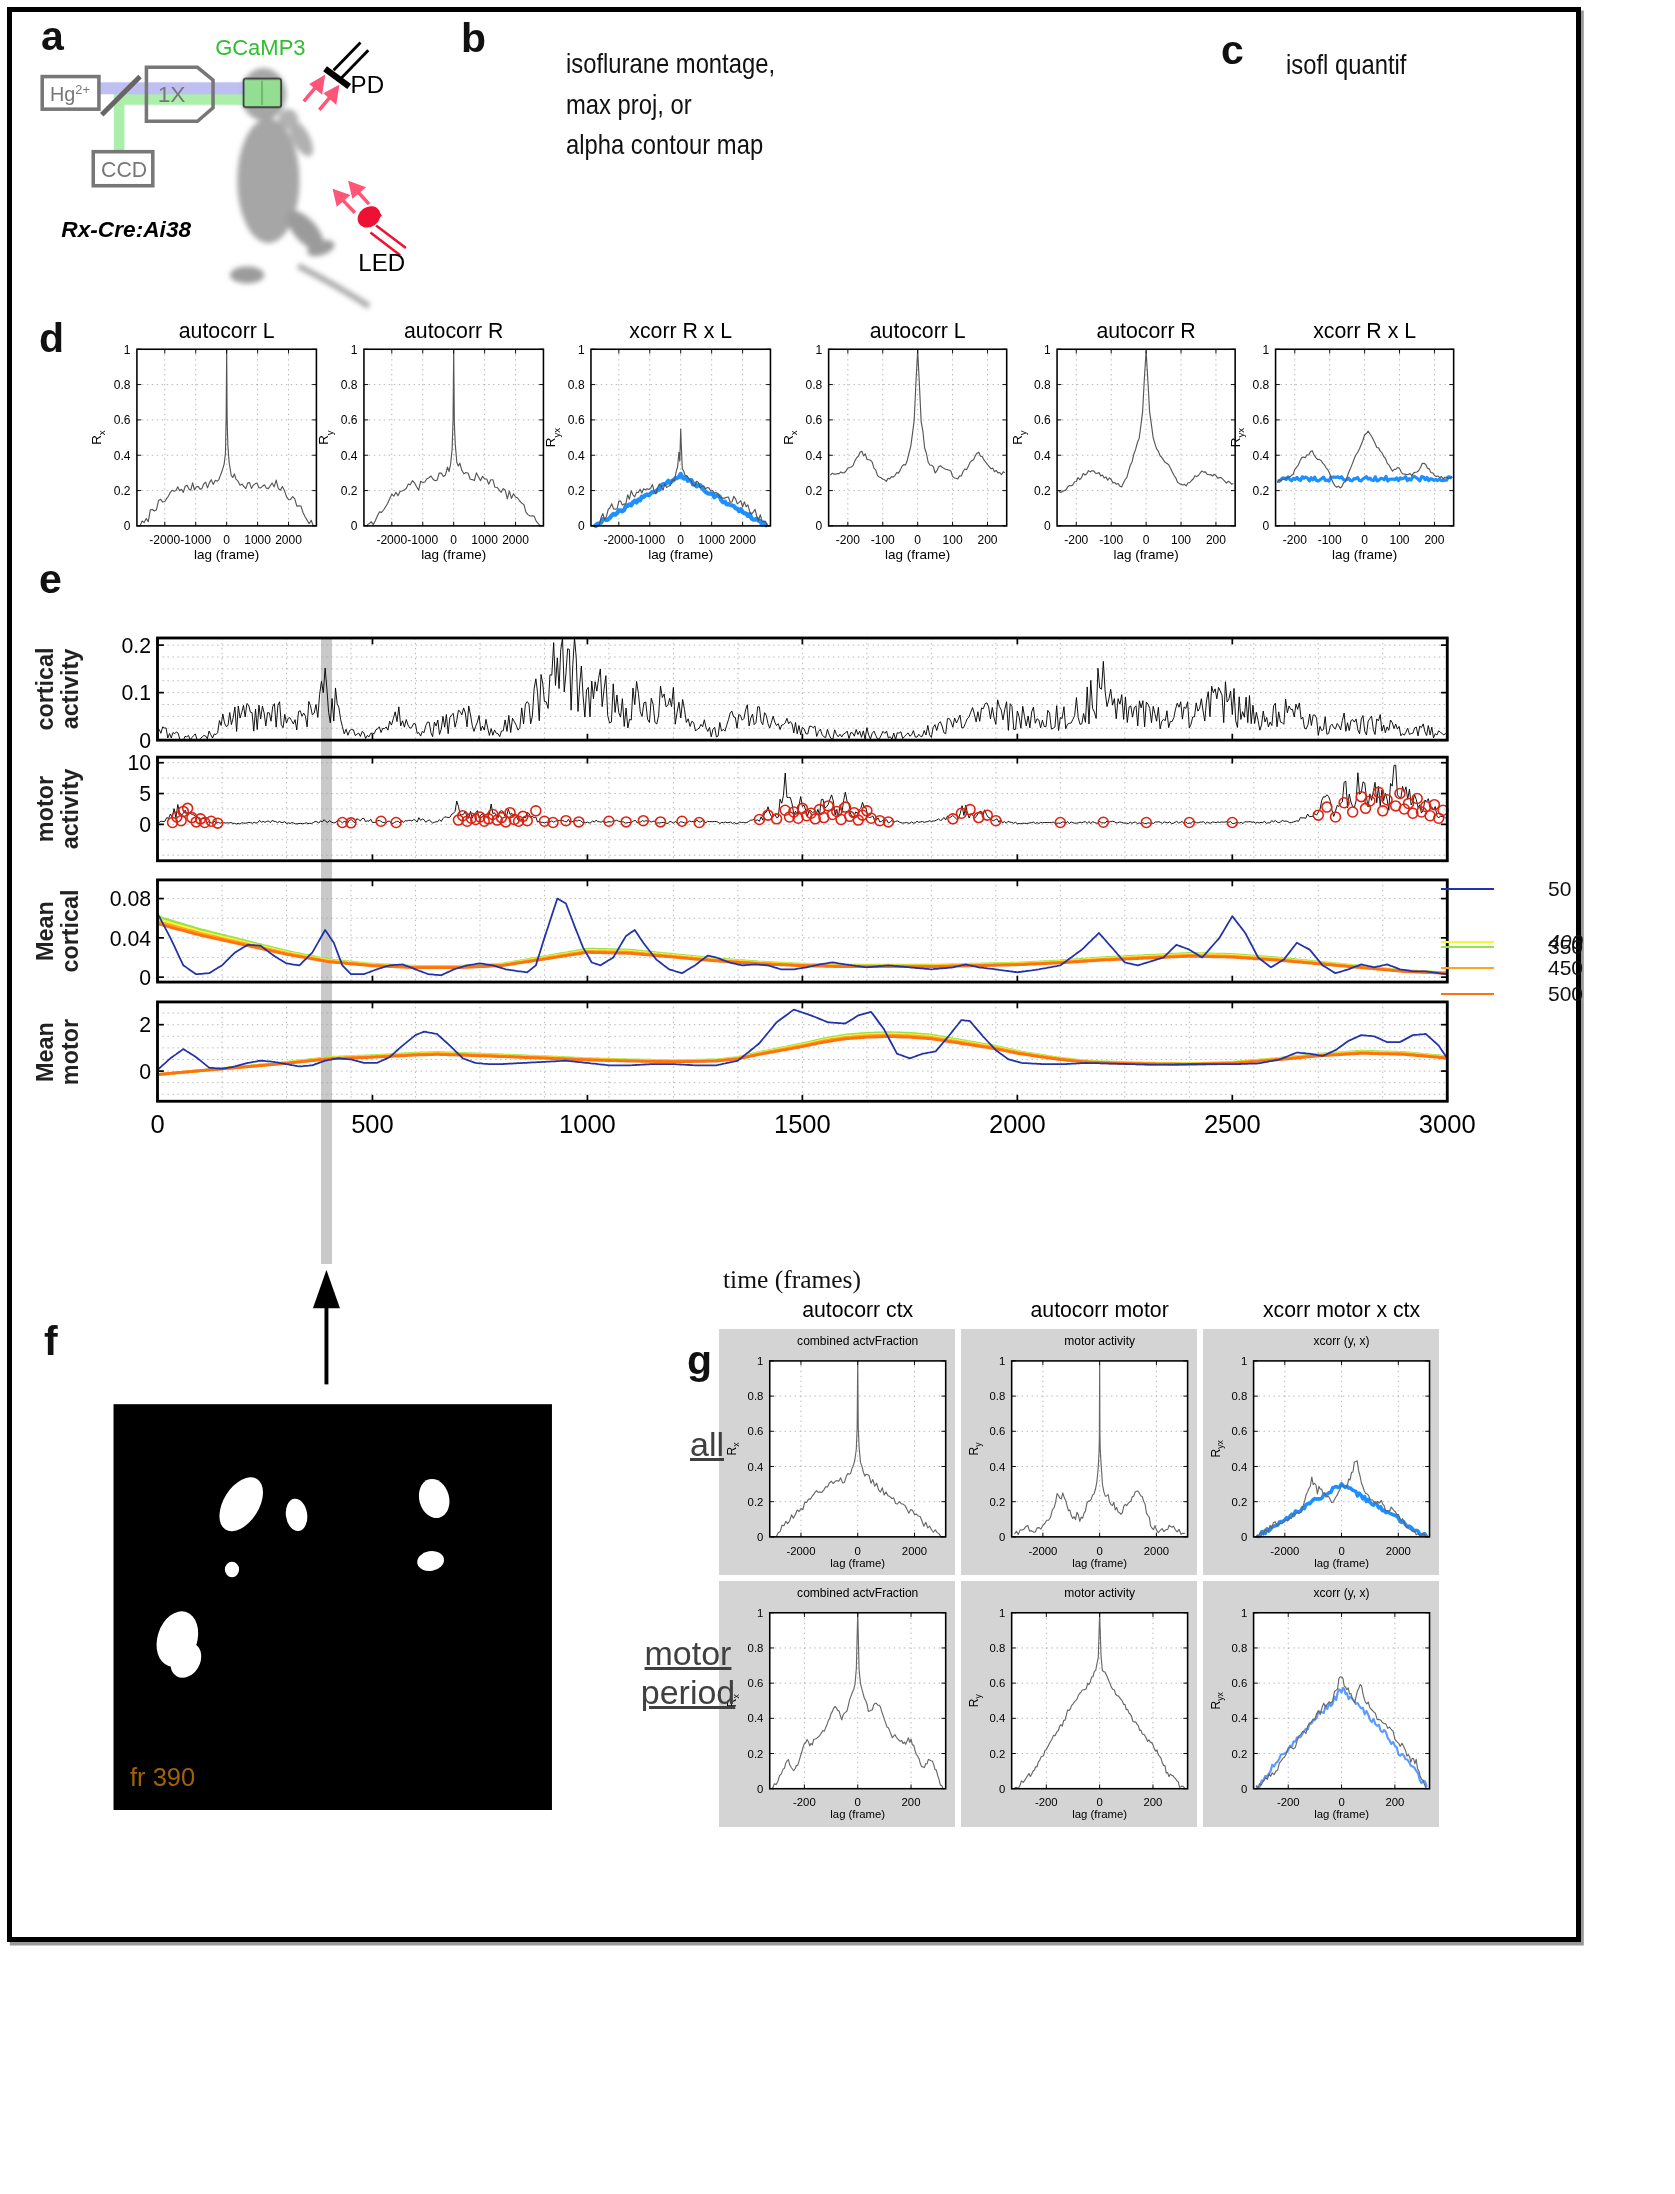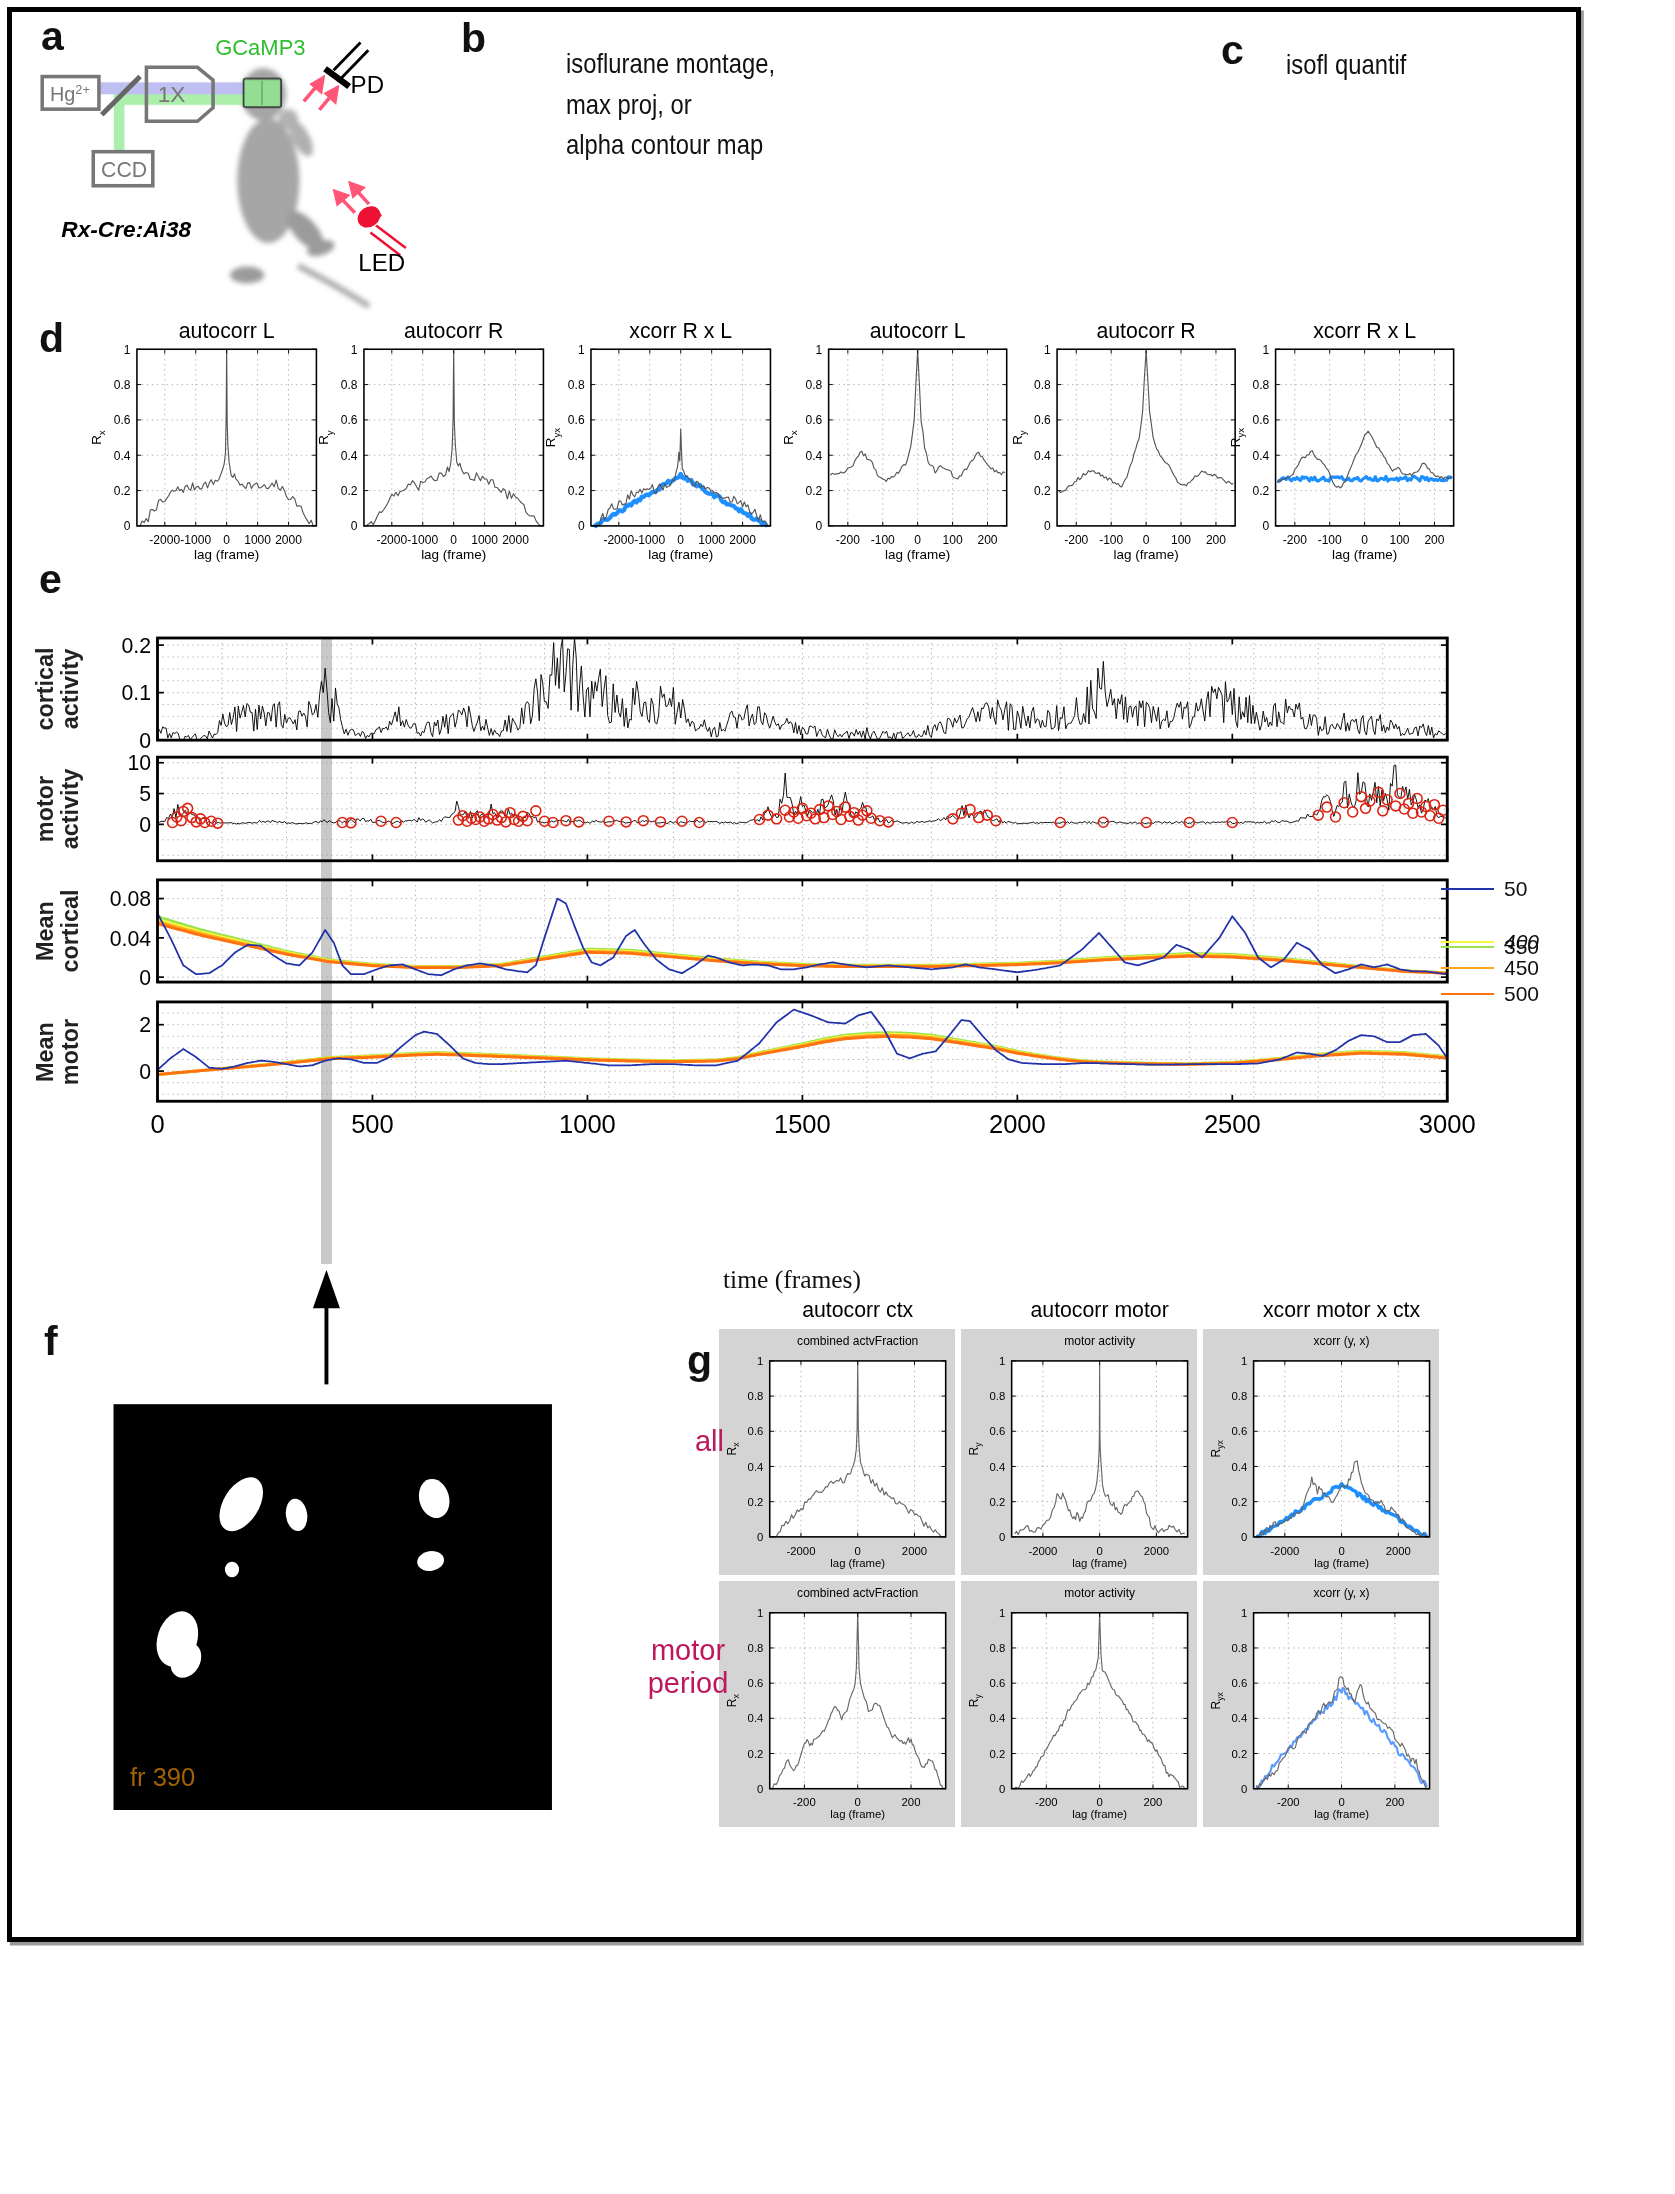--- a/index.html
+++ b/index.html
@@ -15,23 +15,23 @@
           white-space:pre-line;z-index:5;}
   .stat{position:absolute;z-index:5;}
   #grayband{position:absolute;left:321px;top:637px;width:10.6px;height:627px;background:#c9c9c9;z-index:1;}
   .gtile{position:absolute;width:236px;height:246px;background:#d4d4d4;z-index:1;}
   #chart-layer{position:absolute;left:0;top:0;z-index:2;}
   #schem{position:absolute;left:0;top:0;z-index:3;}
   #panelf-svg{position:absolute;left:0;top:0;z-index:2;}
   #fr-label{position:absolute;color:#a16207;font-size:25.5px;z-index:4;text-align:center;}
   .legend-row{position:absolute;z-index:4;display:flex;align-items:center;}
   .legend-line{width:53px;height:0;border-top-style:solid;border-top-width:2.8px;margin-right:10px;}
-  .legend-text{font-size:21px;color:#111;}
+  .legend-text{font-size:21px;color:#111;margin-left:44px;}
   #timeframes{position:absolute;font-size:25.5px;z-index:5;font-family:Liberation Serif, serif;}
-  .glab{position:absolute;font-size:29px;color:#be185d;z-index:5;white-space:pre-line;text-align:center;}
+  .glab{position:absolute;font-size:34px;color:#404040;z-index:5;white-space:pre-line;text-align:center;text-decoration:underline;}
 </style>
 </head>
 <body>
 
 <div id="page">
   <div id="frame"></div>
 
   <div class="pl" style="left:41px;top:15.6px;">a</div>
   <div class="pl" style="left:461px;top:18px;">b</div>
   <div class="pl" style="left:1221px;top:30px;">c</div>

